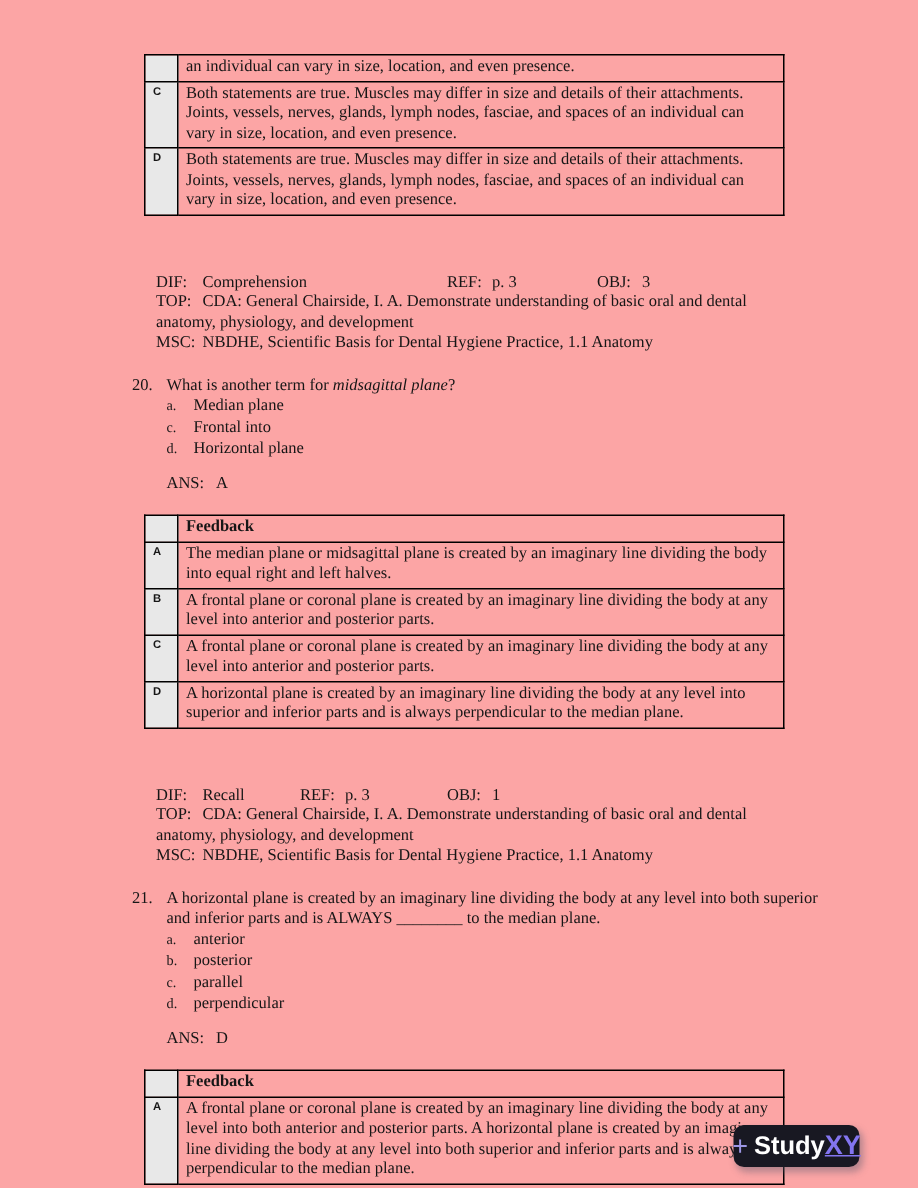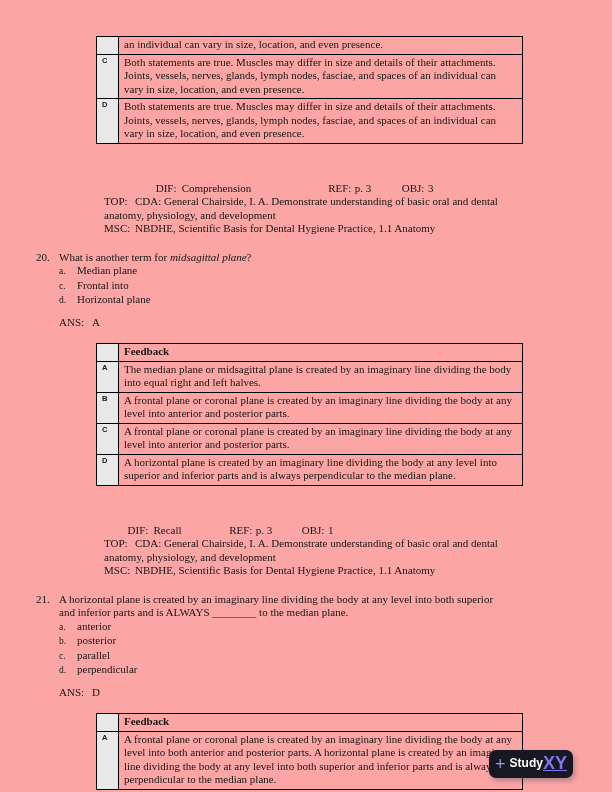--- a/index.html
+++ b/index.html
@@ -35,29 +35,29 @@
     padding:2px 0 0 3px;
   }
   td.hdr { font-weight:bold; }
   .tbl-top { margin-top:36px; }
   .tbl-mid { margin-top:14px; }
 
   
   .meta { margin:11px 0 0 104px; width:436px; }
   .meta-line { white-space:normal; }
   .mlabel { display:inline-block; width:31px; }
-  .seg { display:inline-block;text-align:center; }
+  .seg { display:inline-block; }
   .seg-dif1 { width:194px; }
   .seg-ref1 { width:100px; }
   .seg-dif2 { width:96px; }
   .seg-ref2 { width:98px; }
   .rlabel { display:inline-block; width:30px;margin-top:27px; }
 
   
-  .qblock { position:relative; margin-left:36px; width:462px; margin-top:15px; }
+  .qblock { position:relative; margin-left:88px; width:462px; margin-top:15px; }
   .qnum { position:absolute; left:0; top:0; }
   .qtext { margin-left:23px; width:437px; }
   .ital { font-style:italic; }
   .opt { margin-left:23px; }
   .opt-letter {
     display:inline-block; width:18px;
     font-size:9.5px;
   }
   .ansline { margin:8px 0 0 23px; }
   .anslabel { display:inline-block; width:33px; }
@@ -69,21 +69,21 @@
     background:#181822;
     border-radius:7px;
     box-shadow:2px 3px 5px rgba(90,90,110,0.45);
     display:flex; align-items:center; justify-content:center;
     font-family:"Liberation Sans", sans-serif;
   }
   .logo-plus {
     color:#9d97e6; font-size:18px; font-weight:300;
     line-height:18px; margin-right:4px;
   }
-  .logo-study { color:#ffffff; font-size:12px; font-weight:bold; }
+  .logo-study { color:#ffffff; font-size:17px; font-weight:bold; }
   .logo-xy { color:#8375f0; font-size:18px; font-weight:bold;text-decoration:underline; }
 </style>
 </head>
 <body>
 
 <div class="page">
 
   <table class="fb tbl-top">
     <tbody>
         <tr>

